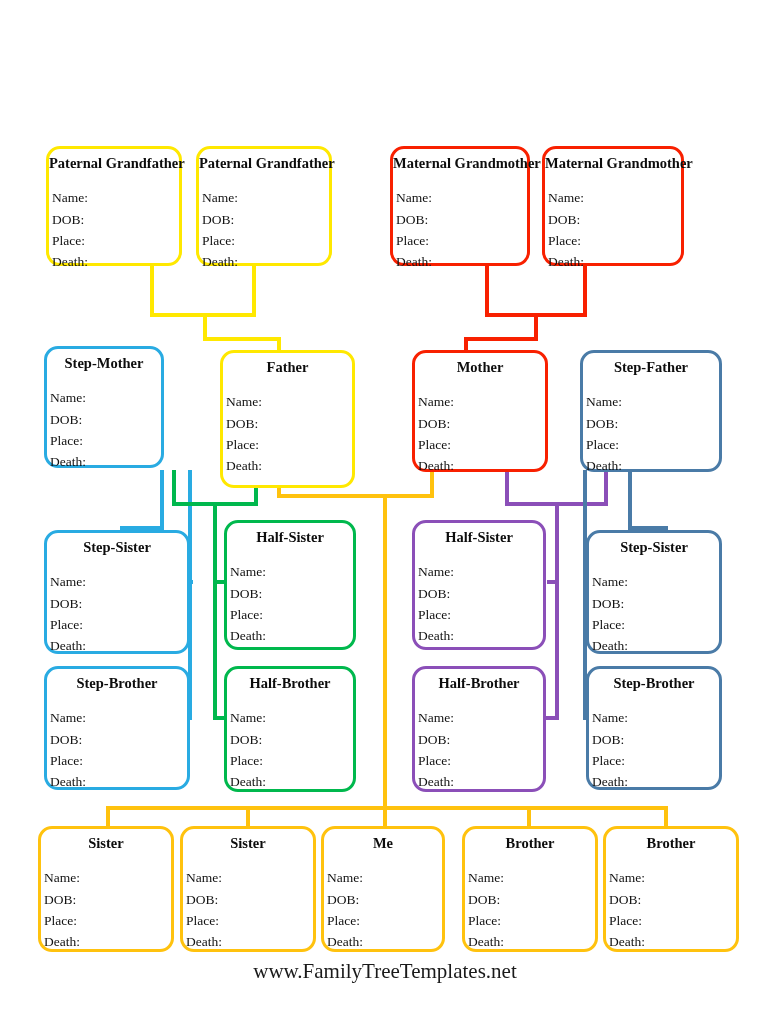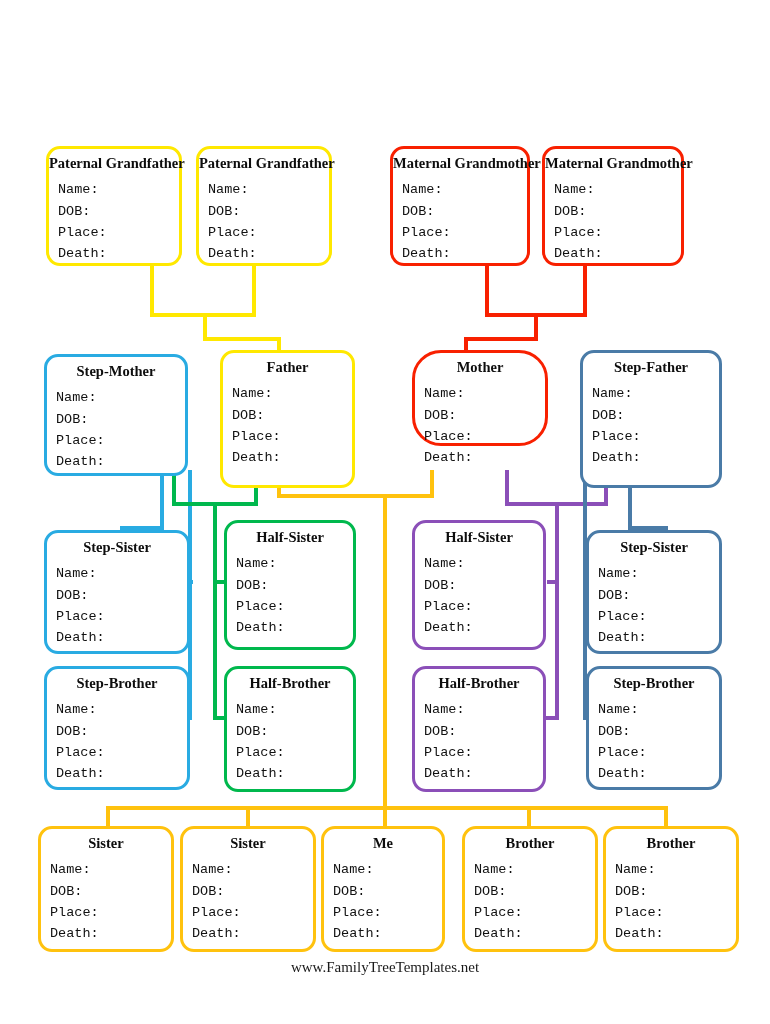--- a/index.html
+++ b/index.html
@@ -31,21 +31,21 @@
     font-family: "Liberation Serif", "DejaVu Serif", serif;
   }
 
   
   #footer {
     position: absolute;
     left: 0;
     top: 959px;
     width: 770px;
     text-align: center;
-    font-size: 15px;
+    font-size: 21px;
     color: #1a1a1a;
   }
 
   
   .node {
     position: absolute;
     box-sizing: border-box;
     background: #ffffff;
     border-style: solid;
     border-width: 3px;
@@ -55,23 +55,22 @@
   .node .ttl {
     text-align: center;
     font-weight: bold;
     font-size: 14.5px;
     color: #0d0d0d;
     margin-top: 7px;
     line-height: 1.05;
     white-space: nowrap;
   }
   .node .fields {
-    margin-top: 8px;
-    padding-left: 9px;
-    font-family: Liberation Mono, monospace;
+    margin-top: 16px;
+    padding-left: 3px;
   }
   .node .fields div {
     font-size: 13.5px;
     color: #111111;
     line-height: 1.58;
     white-space: nowrap;
   }
 
   
   .lineV, .lineH {
@@ -173,51 +172,51 @@
   <div class="node" style="left:542px; top:146px; width:142px; height:120px; border-color:#F82000;">
     <div class="ttl">Maternal Grandmother</div>
     <div class="fields">
       <div>Name:</div>
       <div>DOB:</div>
       <div>Place:</div>
       <div>Death:</div>
     </div>
   </div>
 
-  <div class="node" style="left:44px; top:354px; width:144px; height:122px; border-color:#29ABE2;">
+  <div class="node" style="left:44px; top:346px; width:120px; height:122px; border-color:#29ABE2;">
     <div class="ttl">Step-Mother</div>
     <div class="fields">
       <div>Name:</div>
       <div>DOB:</div>
       <div>Place:</div>
       <div>Death:</div>
     </div>
   </div>
 
   <div class="node" style="left:220px; top:350px; width:135px; height:138px; border-color:#FFE800;">
     <div class="ttl">Father</div>
     <div class="fields">
       <div>Name:</div>
       <div>DOB:</div>
       <div>Place:</div>
       <div>Death:</div>
     </div>
   </div>
 
-  <div class="node" style="left:412px; top:350px; width:136px; height:96px; border-color:#F82000;border-radius:29px;">
+  <div class="node" style="left:412px; top:350px; width:136px; height:122px; border-color:#F82000;">
     <div class="ttl">Mother</div>
     <div class="fields">
       <div>Name:</div>
       <div>DOB:</div>
       <div>Place:</div>
       <div>Death:</div>
     </div>
   </div>
 
-  <div class="node" style="left:580px; top:350px; width:142px; height:138px; border-color:#4A7BA7;">
+  <div class="node" style="left:580px; top:350px; width:142px; height:122px; border-color:#4A7BA7;">
     <div class="ttl">Step-Father</div>
     <div class="fields">
       <div>Name:</div>
       <div>DOB:</div>
       <div>Place:</div>
       <div>Death:</div>
     </div>
   </div>
 
   <div class="node" style="left:44px; top:530px; width:146px; height:124px; border-color:#29ABE2;">

